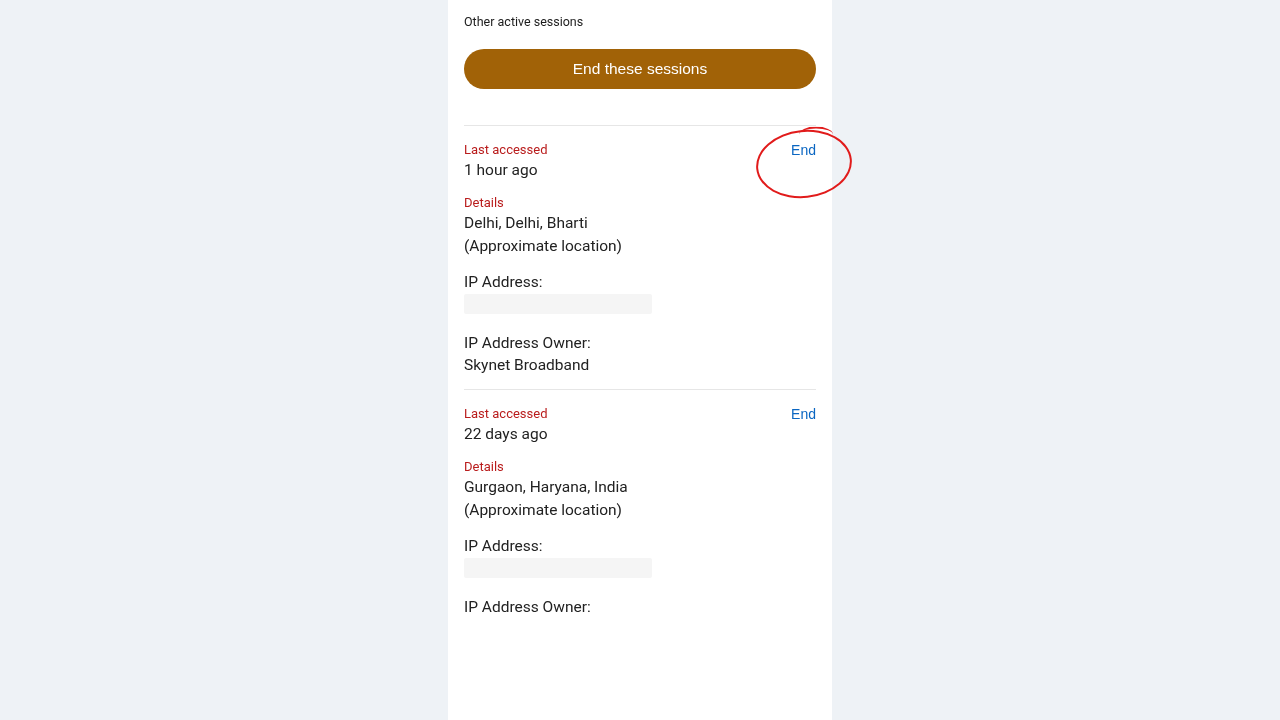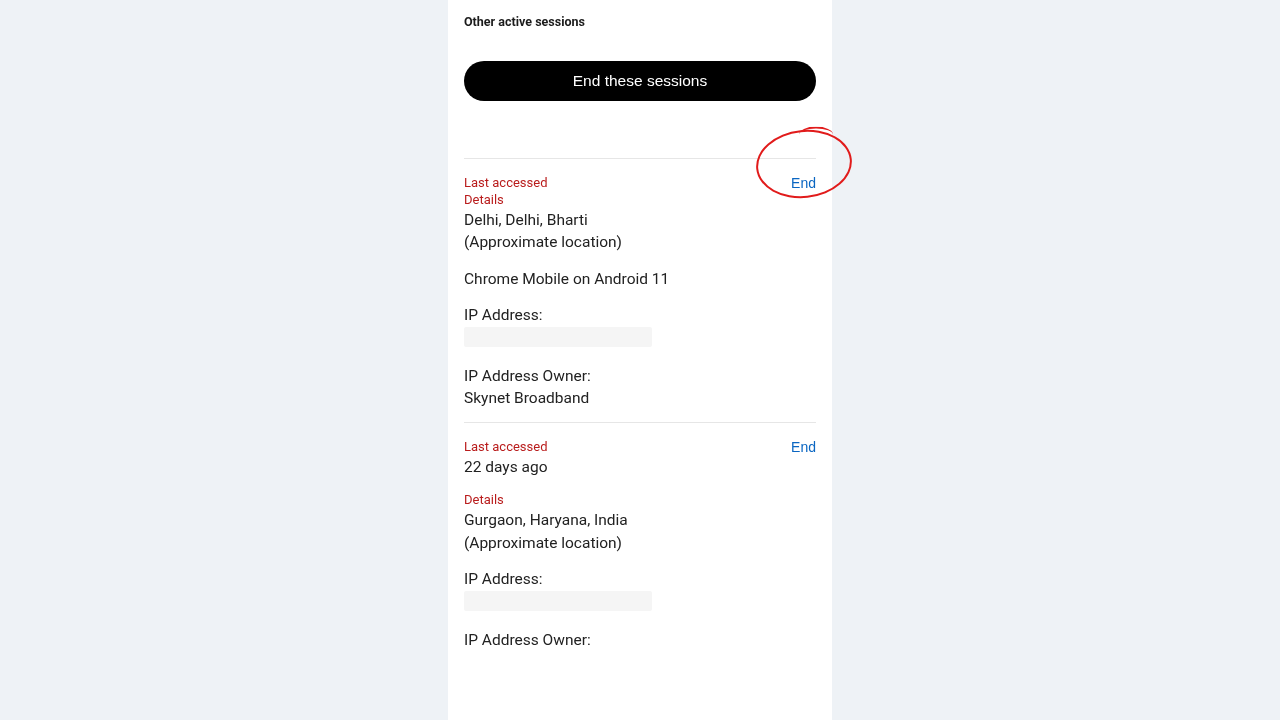--- a/index.html
+++ b/index.html
@@ -16,37 +16,37 @@
       background: #ffffff;
       width: 384px;
       margin-left: 448px;
       margin-right: 448px;
       height: 720px;
       padding: 12px 16px 0 16px;
       position: relative;
     }
     .section-title {
       font-size: 12.5px;
-      font-weight: 700;
+      font-weight: 400;
       color: #1b1b1b;
-      margin-bottom: 32px;
+      margin-bottom: 20px;
       margin-top: 2px;
     }
     .pill-button {
       display: block;
       width: 100%;
-      background: #000000;
+      background: #a16207;
       color: #ffffff;
       border: none;
       border-radius: 26px;
       height: 40px;
       font-size: 15.5px;
       font-weight: 500;
       cursor: pointer;
-      margin-bottom: 57px;
+      margin-bottom: 36px;
     }
     .divider {
       border: none;
       border-top: 1px solid #e6e6e6;
       margin: 0;
     }
     .session {
       padding: 16px 0 12px 0;
       position: relative;
     }
@@ -112,29 +112,29 @@
   <div class="section-title">Other active sessions</div>
 
   <button class="pill-button">End these sessions</button>
 
   <hr class="divider">
 
   <div class="session">
     <button class="end-link">End</button>
 
     <div class="label">Last accessed</div>
+    <div class="value block">1 hour ago</div>
 
     <div class="label">Details</div>
 
     <div class="block">
       <div class="value">Delhi, Delhi, Bharti</div>
       <div class="value">(Approximate location)</div>
     </div>
 
-    <div class="value block">Chrome Mobile on Android 11</div>
 
     <div class="value">IP Address:</div>
     <div class="block"><span class="redacted"></span></div>
 
     <div class="value">IP Address Owner:</div>
     <div class="value">Skynet Broadband</div>
   </div>
 
   <div class="session">
     <button class="end-link">End</button>

